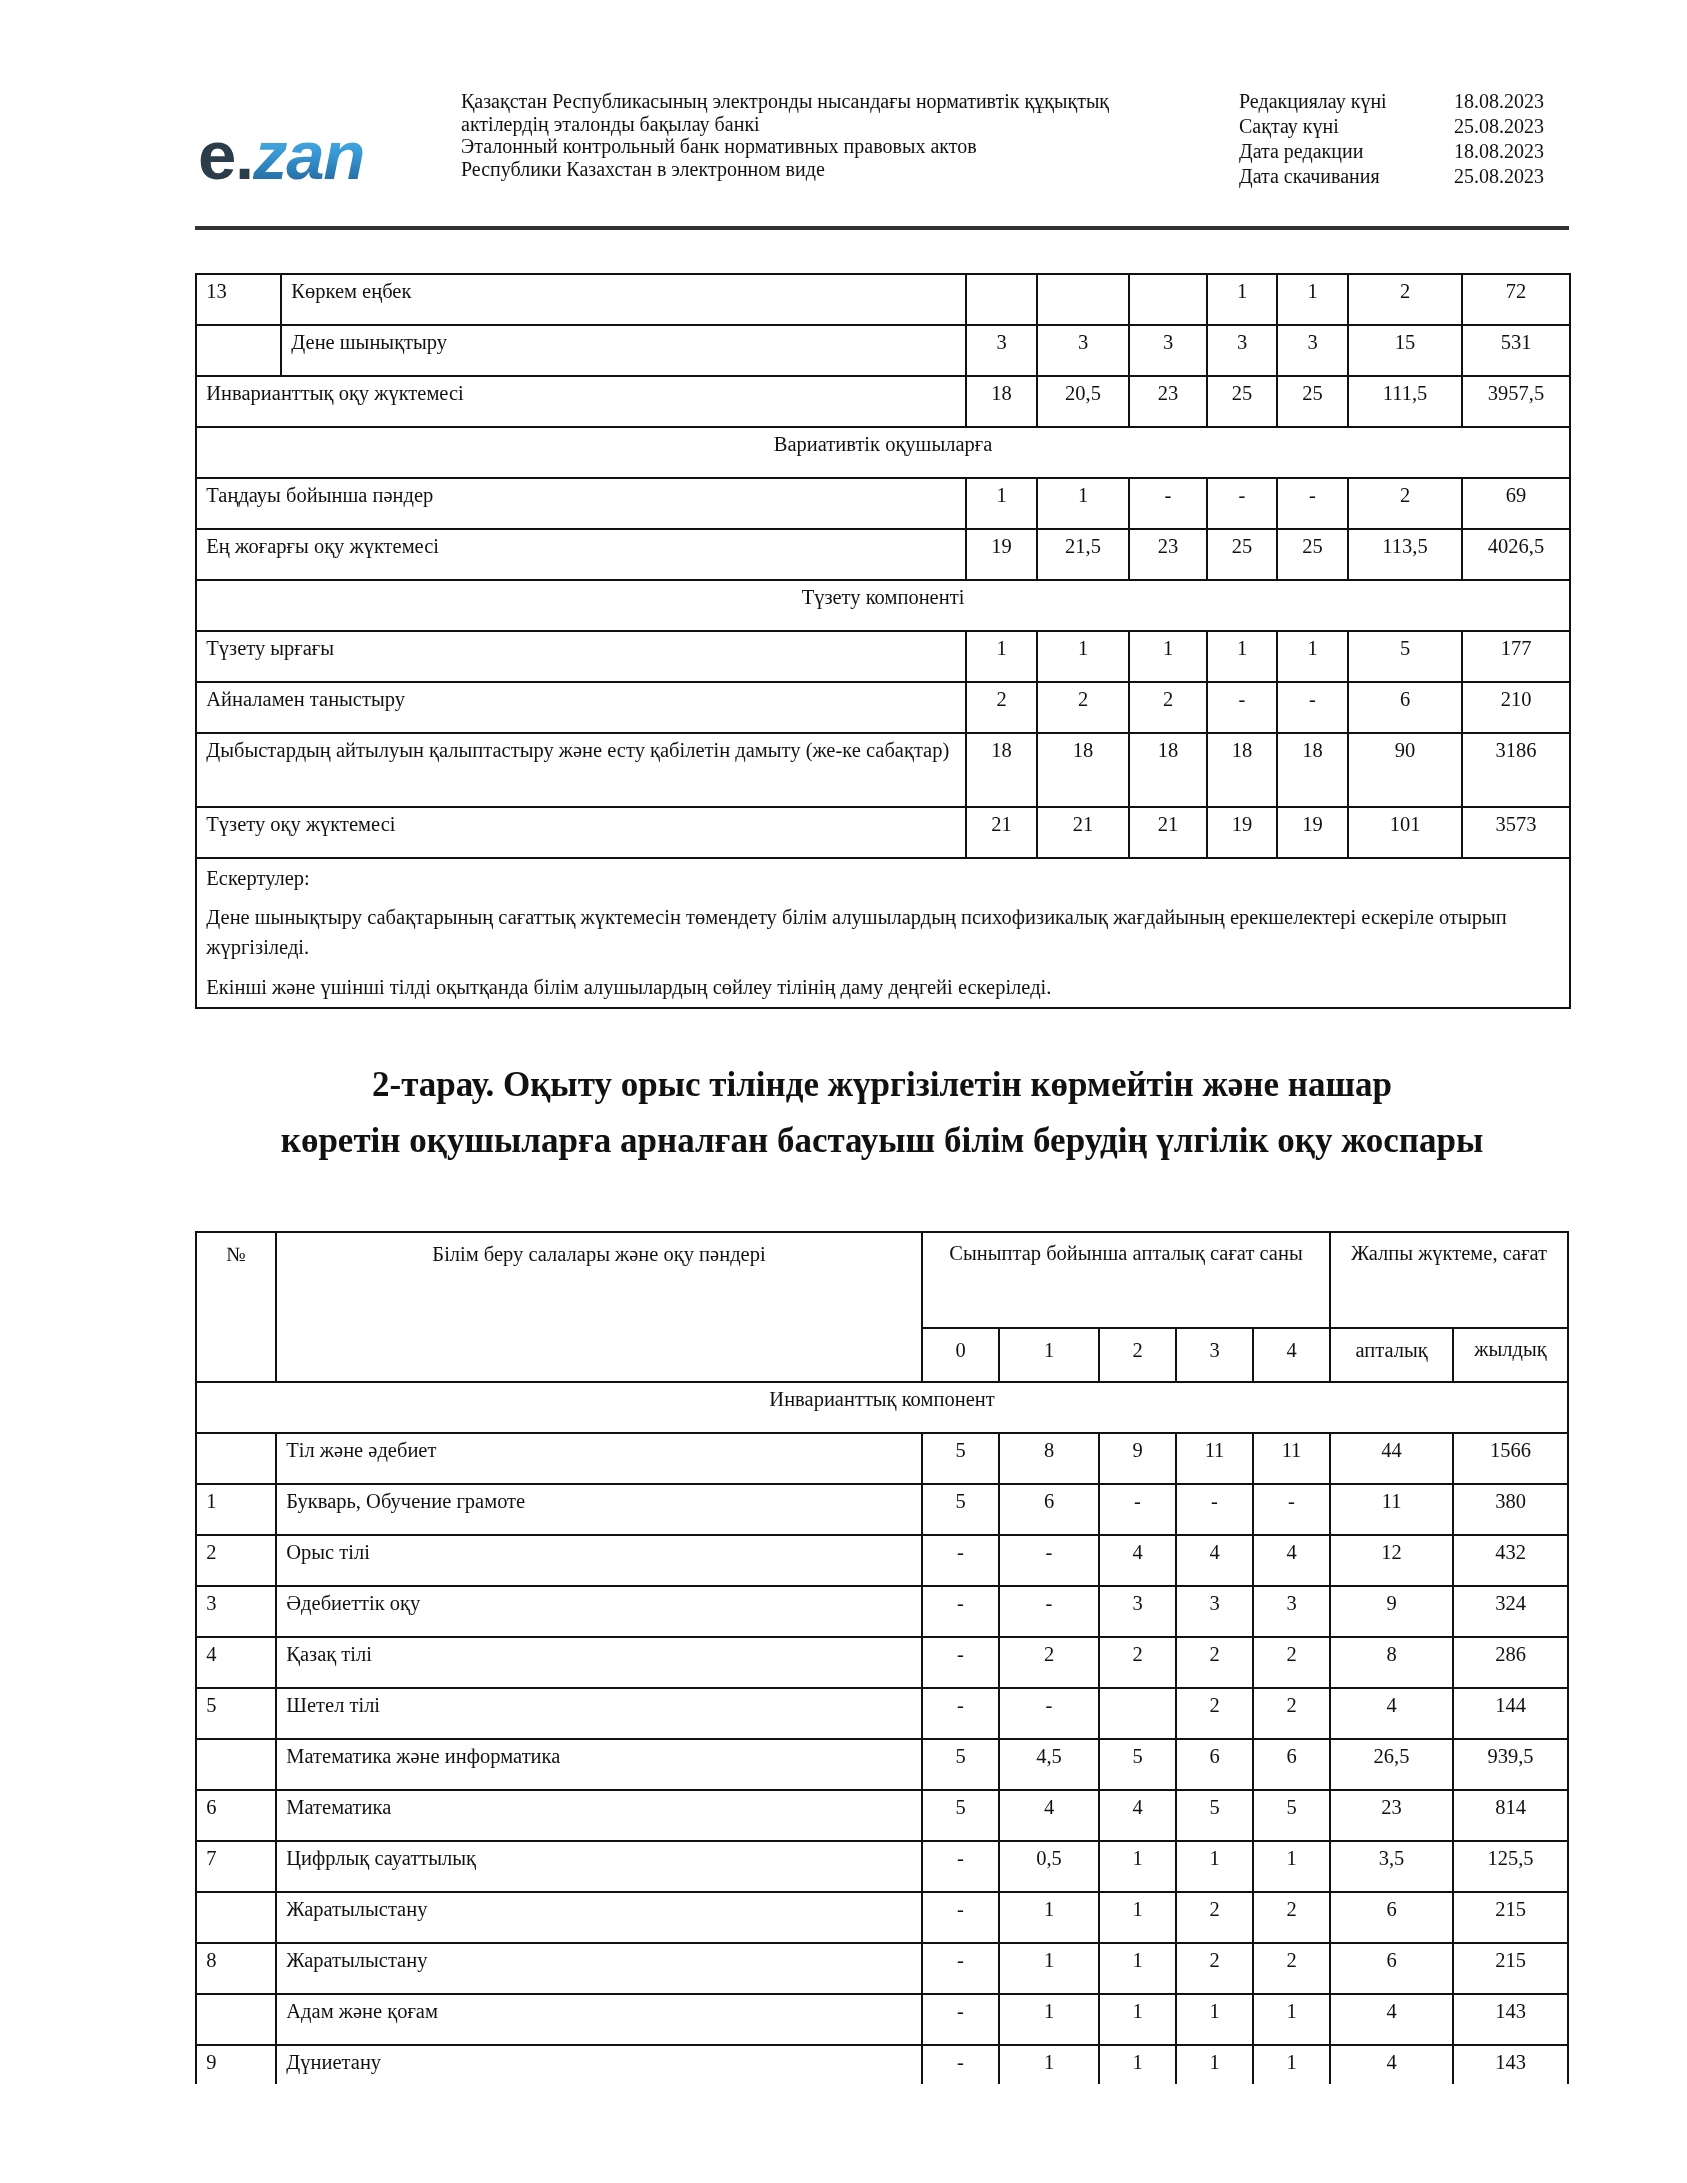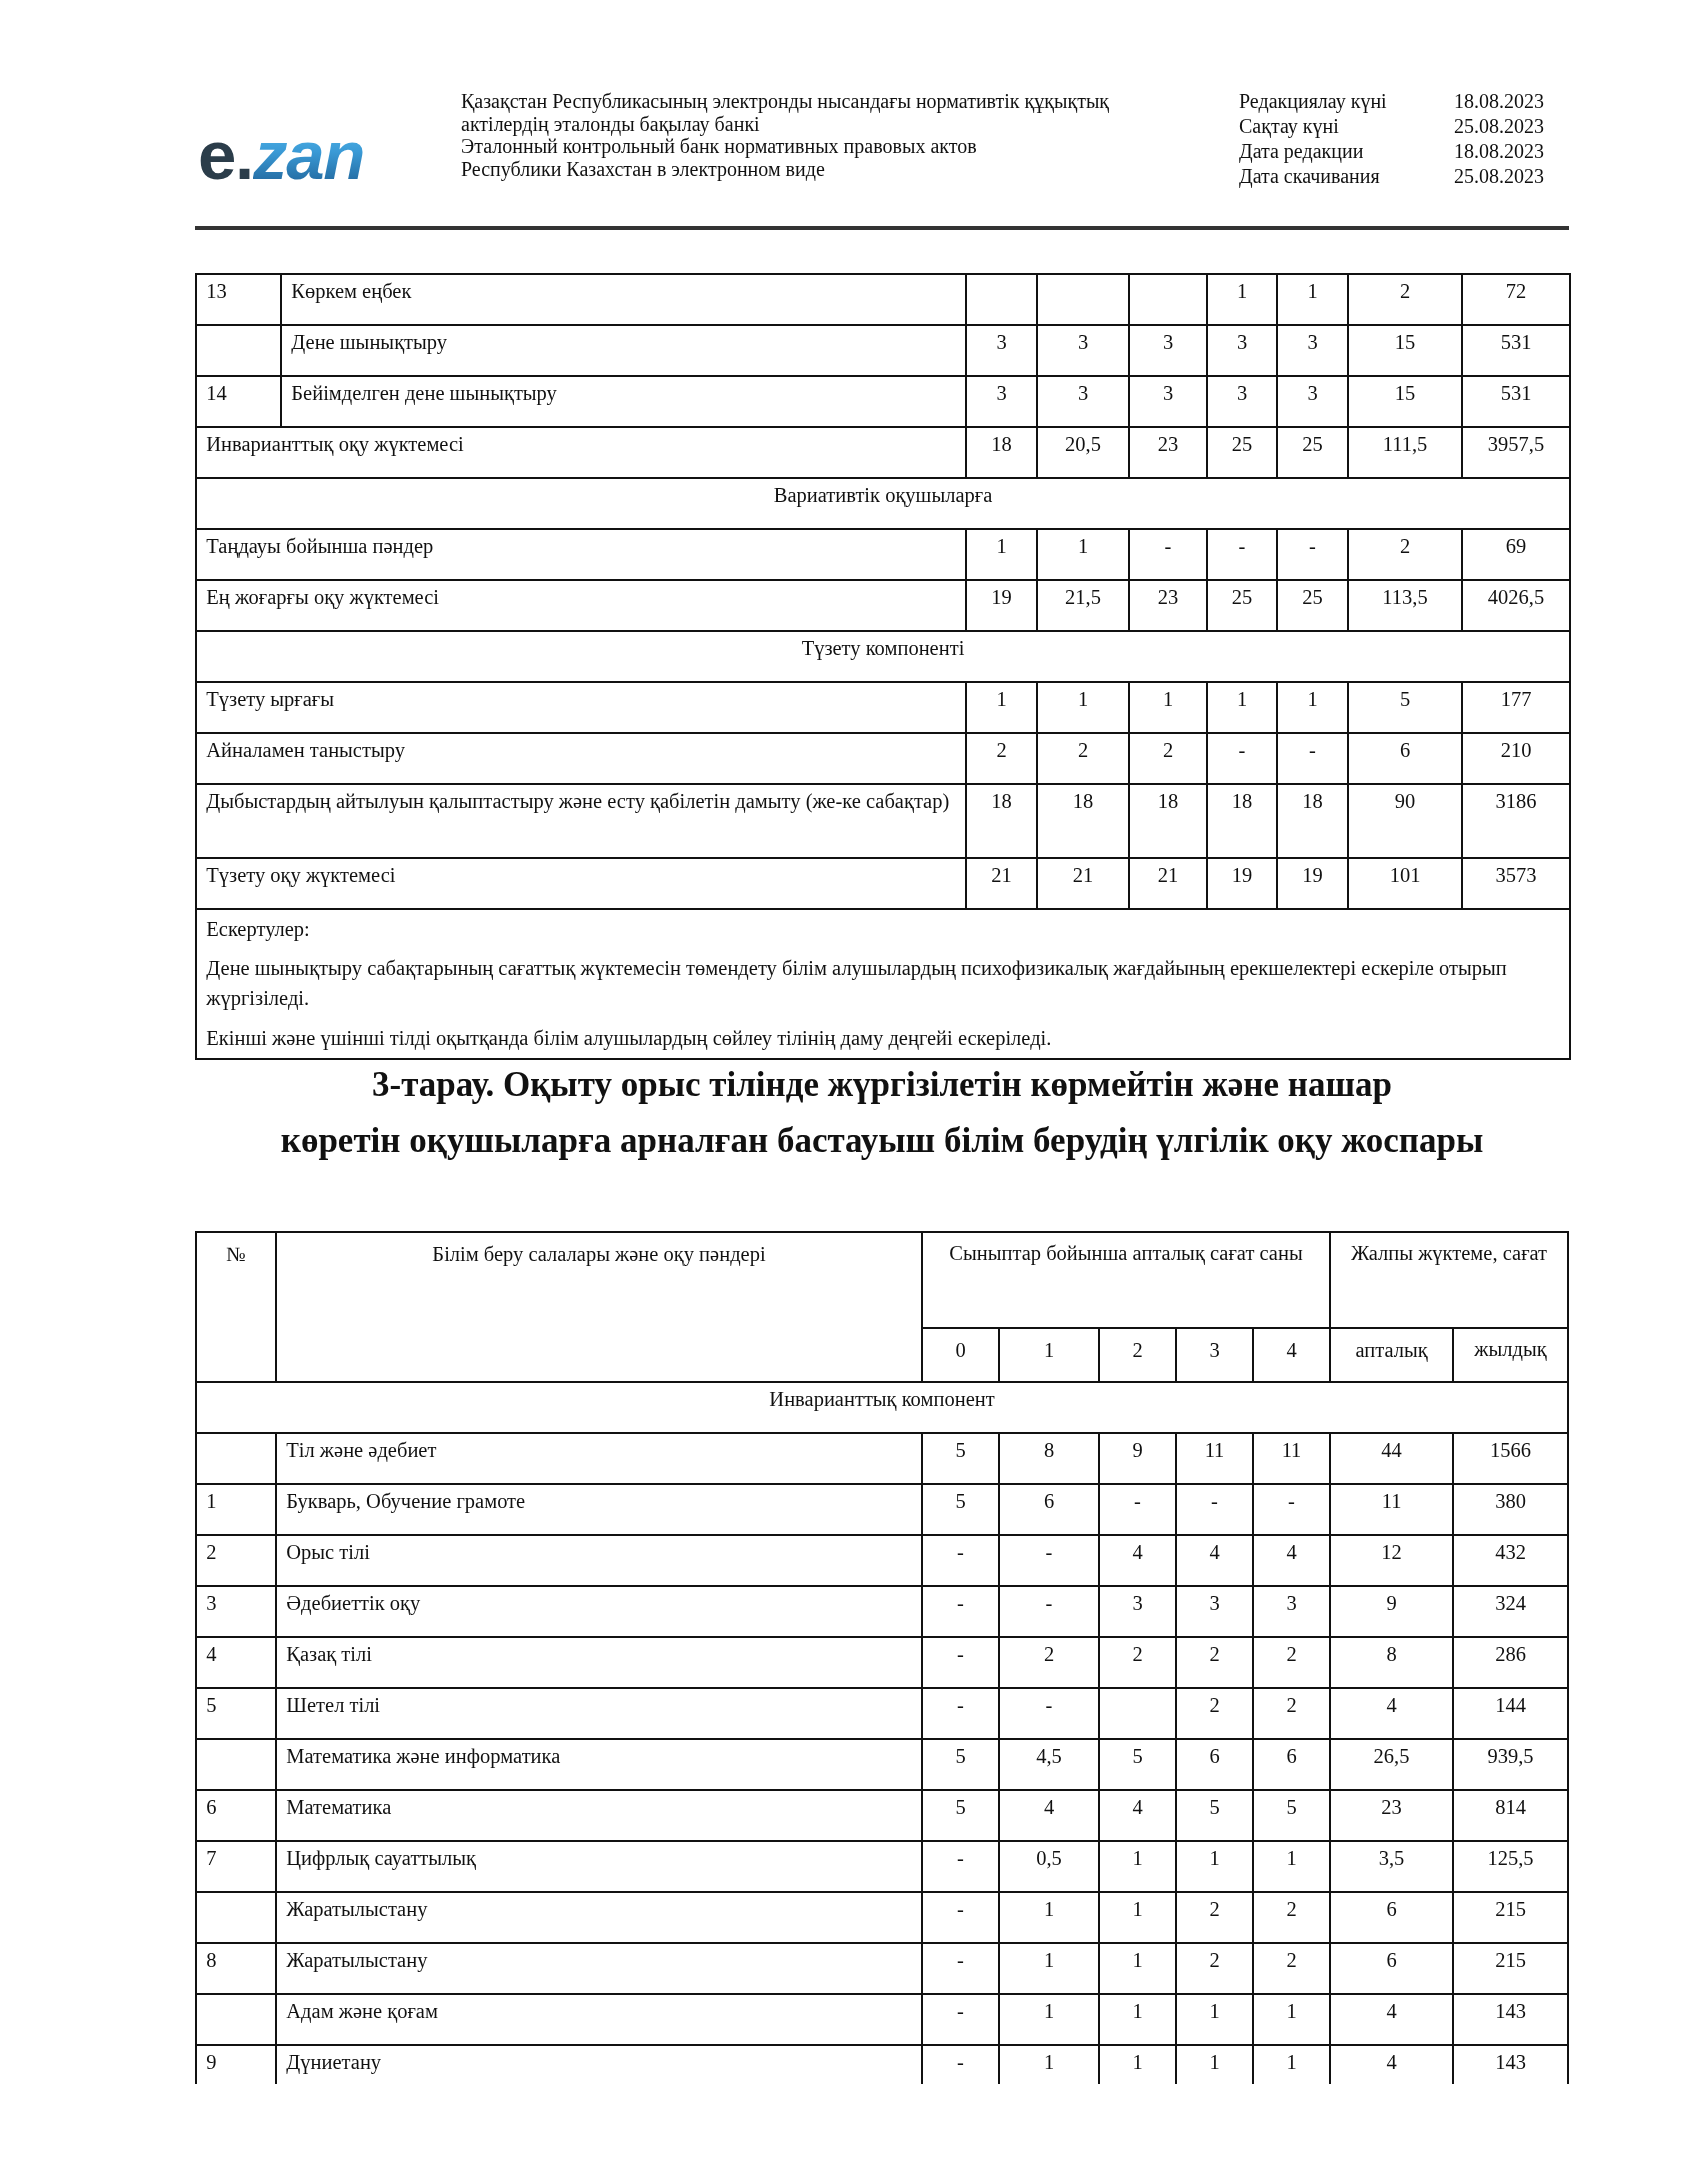--- a/index.html
+++ b/index.html
@@ -127,31 +127,20 @@
     <td>Дене шынықтыру</td>
     <td class="c">3</td>
     <td class="c">3</td>
     <td class="c">3</td>
     <td class="c">3</td>
     <td class="c">3</td>
     <td class="c">15</td>
     <td class="c">531</td>
   </tr>
   <tr>
-    <td>14</td>
-    <td>Бейімделген дене шынықтыру</td>
-    <td class="c">3</td>
-    <td class="c">3</td>
-    <td class="c">3</td>
-    <td class="c">3</td>
-    <td class="c">3</td>
-    <td class="c">15</td>
-    <td class="c">531</td>
-  </tr>
-  <tr>
     <td colspan="2">Инварианттық оқу жүктемесі</td>
     <td class="c">18</td>
     <td class="c">20,5</td>
     <td class="c">23</td>
     <td class="c">25</td>
     <td class="c">25</td>
     <td class="c">111,5</td>
     <td class="c">3957,5</td>
   </tr>
   <tr>
@@ -224,21 +213,21 @@
     <td colspan="9" style="padding-top:4px">
       <p>Ескертулер:</p>
       <p>Дене шынықтыру сабақтарының сағаттық жүктемесін төмендету білім алушылардың психофизикалық жағдайының ерекшелектері ескеріле отырып жүргізіледі.</p>
       <p>Екінші және үшінші тілді оқытқанда білім алушылардың сөйлеу тілінің даму деңгейі ескеріледі.</p>
     </td>
   </tr>
 </tbody>
   </table>
 
 <div class="heading">
-  <div>3-тарау. Оқыту орыс тілінде жүргізілетін көрмейтін және нашар</div>
+  <div>2-тарау. Оқыту орыс тілінде жүргізілетін көрмейтін және нашар</div>
   <div>көретін оқушыларға арналған бастауыш білім берудің үлгілік оқу жоспары</div>
 </div>
 
 <table class="grid" id="t2">
   <colgroup>
     <col style="width:80px">
       <col style="width:646px">
       <col style="width:77px">
       <col style="width:100px">
       <col style="width:77px">

